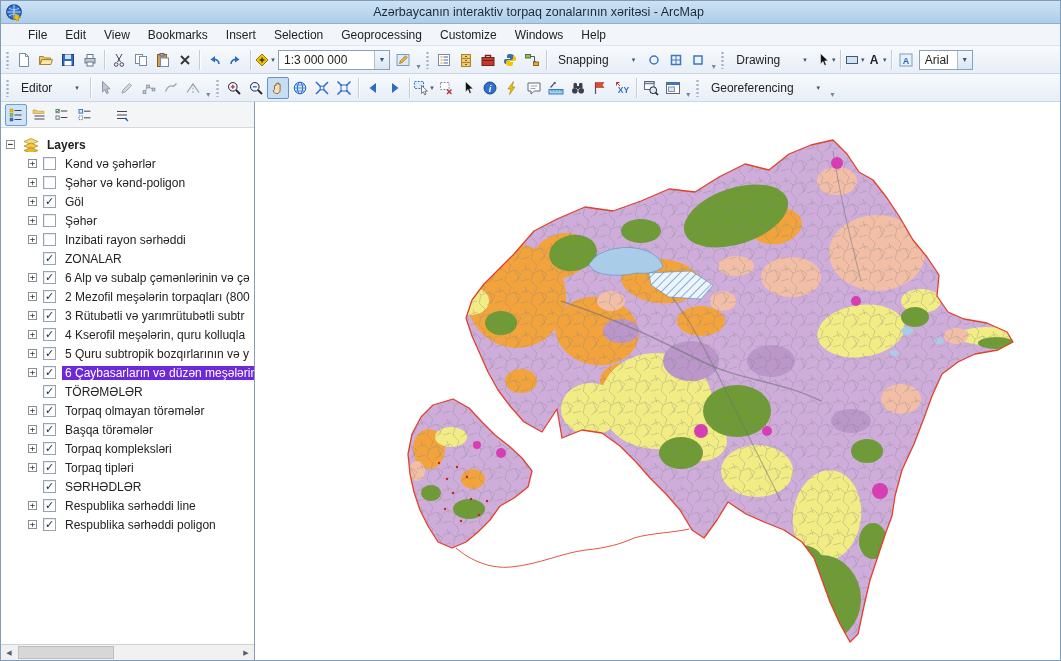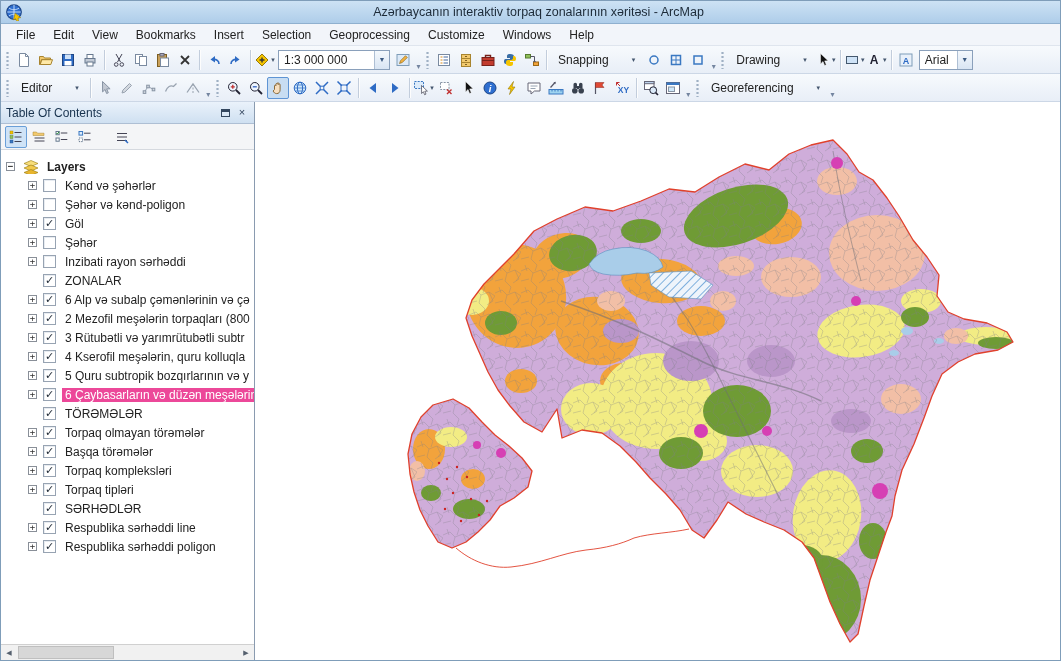--- a/index.html
+++ b/index.html
@@ -6,21 +6,21 @@
   html,body { width:1061px; height:661px; overflow:hidden; }
   body { font-family:"Liberation Sans", sans-serif; font-size:12px; color:#222; background:#fff; position:relative; user-select:none; }
   .window { position:absolute; inset:0; border:1px solid #7f9db9; display:flex; flex-direction:column; }
 
   
   .titlebar { height:23px; background:linear-gradient(#cde2f4,#aecde9); border-bottom:1px solid #8fb0cf; display:flex; align-items:center; position:relative; flex:0 0 auto; }
   .app-icon { width:18px; height:18px; margin-left:4px; }
   .title-text { position:absolute; left:16px; right:0; text-align:center; font-size:12.5px; color:#1c2a38; }
 
   
-  .menubar { height:22px; background:#f2f5fa; border-bottom:1px solid #dfe5ee; display:flex; align-items:flex-end; padding-left:6px; flex:0 0 auto; }
+  .menubar { height:22px; background:#f2f5fa; border-bottom:1px solid #dfe5ee; display:flex; align-items:flex-end; padding-left:18px; flex:0 0 auto; }
   .menu-item { padding:3px 9px; cursor:default; }
 
   
   .toolbar { height:28px; background:linear-gradient(#f7fafd,#e8eef7); border-bottom:1px solid #ccd7e6; display:flex; align-items:center; padding:0 2px; flex:0 0 auto; white-space:nowrap; overflow:hidden; }
   .grip { width:5px; height:18px; margin:0 3px 0 2px; background-image:radial-gradient(circle,#9fb0c4 1px,transparent 1.3px); background-size:5px 4px; background-repeat:repeat-y; }
   .sep { width:1px; height:20px; background:#c2cddc; margin:0 3px; box-shadow:1px 0 0 #fdfdfd; }
   .tbtn { width:22px; height:22px; display:inline-flex; align-items:center; justify-content:center; border:1px solid transparent; border-radius:2px; position:relative; }
   .tbtn.active { background:#c8ddf2; border-color:#5e94d4; }
   .tbtn .ic { width:16px; height:16px; display:block; }
   .ic svg { display:block; }
@@ -45,21 +45,21 @@
   .toc-toolbar { height:26px; background:#f4f5f7; border-bottom:1px solid #d5d9df; display:flex; align-items:center; gap:1px; padding:0 4px; flex:0 0 auto; }
   .toc-toolbar .tbtn.pressed { background:#cfe3f7; border-color:#6a9fd8; }
   .toc-tree { flex:1; background:#fff; border:1px solid #d5d9df; border-width:0 0 0 0; overflow:hidden; padding-top:7px; position:relative; }
   .tree-row { height:19px; display:flex; align-items:center; padding-left:27px; }
   .tree-row.root { padding-left:5px; font-weight:bold; }
   .expander { width:9px; height:9px; flex:0 0 9px; border:1px solid #898f98; background:#fff; color:#333; font-size:9px; line-height:7px; text-align:center; margin-right:6px; font-family:"DejaVu Sans Mono", monospace; }
   .expander.none { visibility:hidden; }
   .cb { width:13px; height:13px; flex:0 0 13px; border:1px solid #97a3b2; background:#fff; margin-right:6px; font-size:11px; line-height:11px; text-align:center; color:#1d2733; box-shadow:inset 1px 1px 0 #e8ecf1; }
   .lay-icon { width:16px; height:14px; margin:0 5px 0 2px; }
   .lbl { padding:0 3px; white-space:nowrap; overflow:hidden; }
-  .lbl.sel { background:#ec4899; color:#fff; }
+  .lbl.sel { background:#6d28d9; color:#fff; }
   .toc-hscroll { height:16px; background:#f1f1f1; border-top:1px solid #d0d0d0; display:flex; flex:0 0 auto; }
   .hbtn { width:16px; display:flex; align-items:center; justify-content:center; font-size:7px; color:#55606e; background:#f1f1f1; }
   .htrack { flex:1; position:relative; }
   .hthumb { position:absolute; left:1px; top:1px; bottom:1px; width:96px; background:#d7d7d7; border:1px solid #bfbfbf; }
 
   
   .map-area { flex:1; background:#fff; position:relative; min-width:0; }
   .map-area svg { position:absolute; left:0; top:0; }
 </style>
 </head>
@@ -542,30 +542,20 @@
       <span class="menu-button">
         <span>Georeferencing</span>
         <span class="ddarrow">▾</span>
       </span>
       <span class="overflow">▾</span>
     </div>
 
   <div class="content">
 
     <div class="toc-panel">
-      <div class="toc-header">
-        <span>Table Of Contents</span>
-        <span class="spacer"></span>
-        <span class="hdr-btn">
-            <span class="dock-glyph"></span>
-          </span>
-        <span class="hdr-btn">
-            <span>×</span>
-          </span>
-      </div>
       <div class="toc-toolbar" id="tocTb">
           <span class="tbtn pressed">
             <span class="ic">
               <svg viewBox="0 0 16 16" width="16" height="16">
                 <rect x="2" y="2" width="3" height="3" fill="#f5c400" stroke="#96790a" stroke-width=".4"></rect>
                 <rect x="2" y="6.5" width="3" height="3" fill="#8fc05a" stroke="#567a2e" stroke-width=".4"></rect>
                 <rect x="2" y="11" width="3" height="3" fill="#3a78c2" stroke="#1d4585" stroke-width=".4"></rect>
                 <path d="M6.5 3.5h7M6.5 8h7M6.5 12.5h7" stroke="#445"></path>
               </svg>
             </span>

